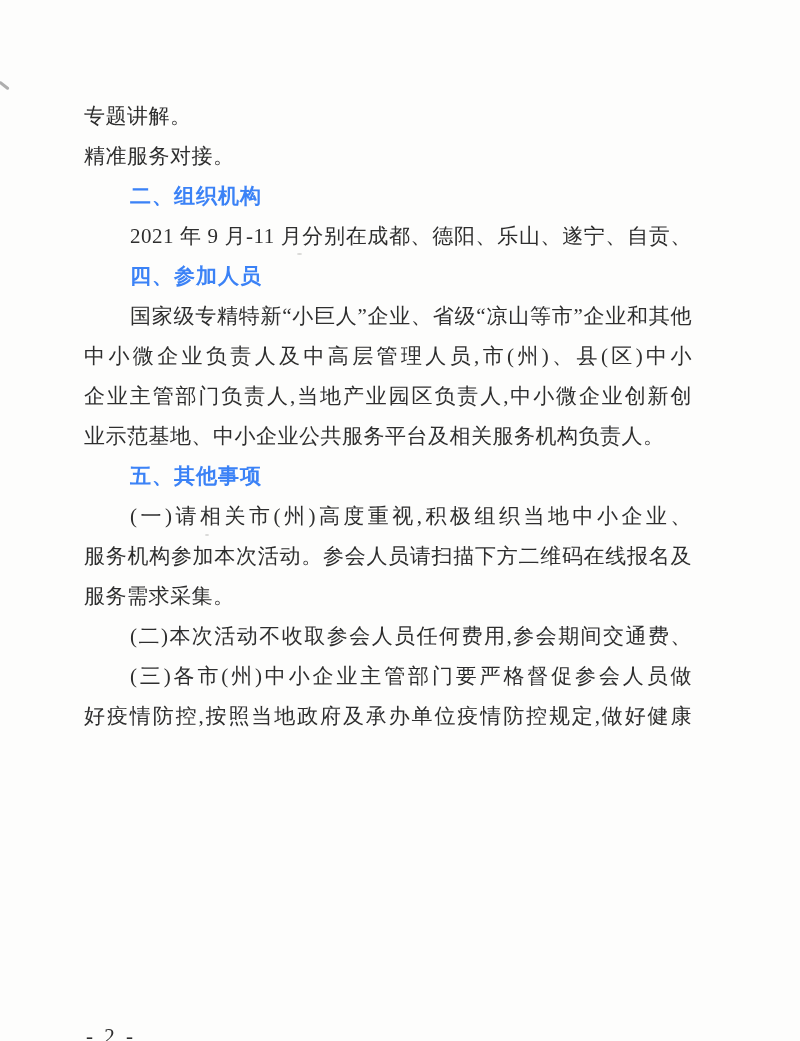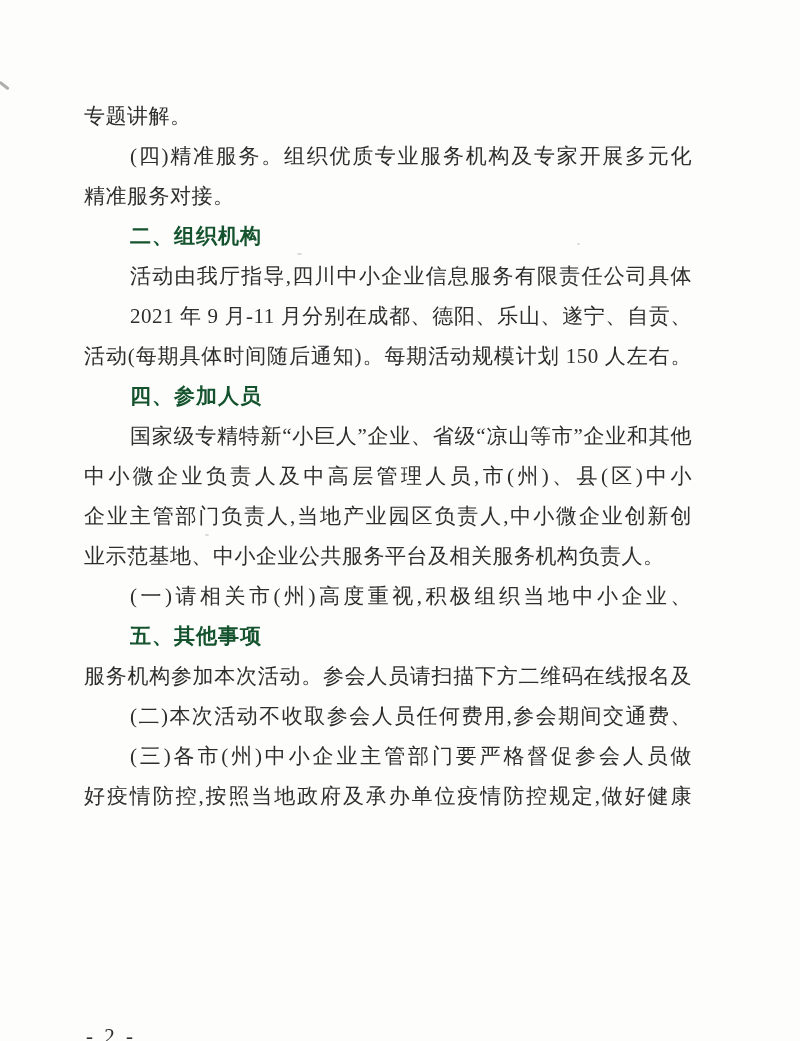--- a/index.html
+++ b/index.html
@@ -41,21 +41,21 @@
     overflow: hidden;
     height: 40px;
   }
   
   .line.ind {
     text-indent: 46px;
   }
   
   .line.hd {
     font-weight: 700;
-    color: #14532d;
+    color: #3b82f6;
     letter-spacing: 1px;
   }
   .page-number {
     position: absolute;
     left: 86px;
     top: 1016px;
     height: 40px;
     line-height: 40px;
     font-size: 21px;
     word-spacing: 6px;
@@ -88,34 +88,32 @@
 
 <div class="page">
 
   <div class="artifact-corner"></div>
   <div class="speck s1"></div>
   <div class="speck s2"></div>
   <div class="speck s3"></div>
 
   <div class="content">
     <div class="line">专题讲解。</div>
-    <div class="line ind j">(四)精准服务。组织优质专业服务机构及专家开展多元化</div>
     <div class="line">精准服务对接。</div>
     <div class="line ind hd">二、组织机构</div>
-    <div class="line ind j">活动由我厅指导,四川中小企业信息服务有限责任公司具体</div>
     <div class="line ind j">2021 年 9 月-11 月分别在成都、德阳、乐山、遂宁、自贡、</div>
-    <div class="line j">活动(每期具体时间随后通知)。每期活动规模计划 150 人左右。</div>
     <div class="line ind hd">四、参加人员</div>
     <div class="line ind j">国家级专精特新“小巨人”企业、省级“凉山等市”企业和其他</div>
     <div class="line j">中小微企业负责人及中高层管理人员,市(州)、县(区)中小</div>
     <div class="line j">企业主管部门负责人,当地产业园区负责人,中小微企业创新创</div>
     <div class="line">业示范基地、中小企业公共服务平台及相关服务机构负责人。</div>
+    <div class="line ind hd">五、其他事项</div>
     <div class="line ind j">(一)请相关市(州)高度重视,积极组织当地中小企业、</div>
-    <div class="line ind hd">五、其他事项</div>
     <div class="line j">服务机构参加本次活动。参会人员请扫描下方二维码在线报名及</div>
+    <div class="line">服务需求采集。</div>
     <div class="line ind j">(二)本次活动不收取参会人员任何费用,参会期间交通费、</div>
     <div class="line ind j">(三)各市(州)中小企业主管部门要严格督促参会人员做</div>
     <div class="line j">好疫情防控,按照当地政府及承办单位疫情防控规定,做好健康</div>
   </div>
 
   <div class="page-number">- 2 -</div>
 
 </div>
 
 </body></html>

